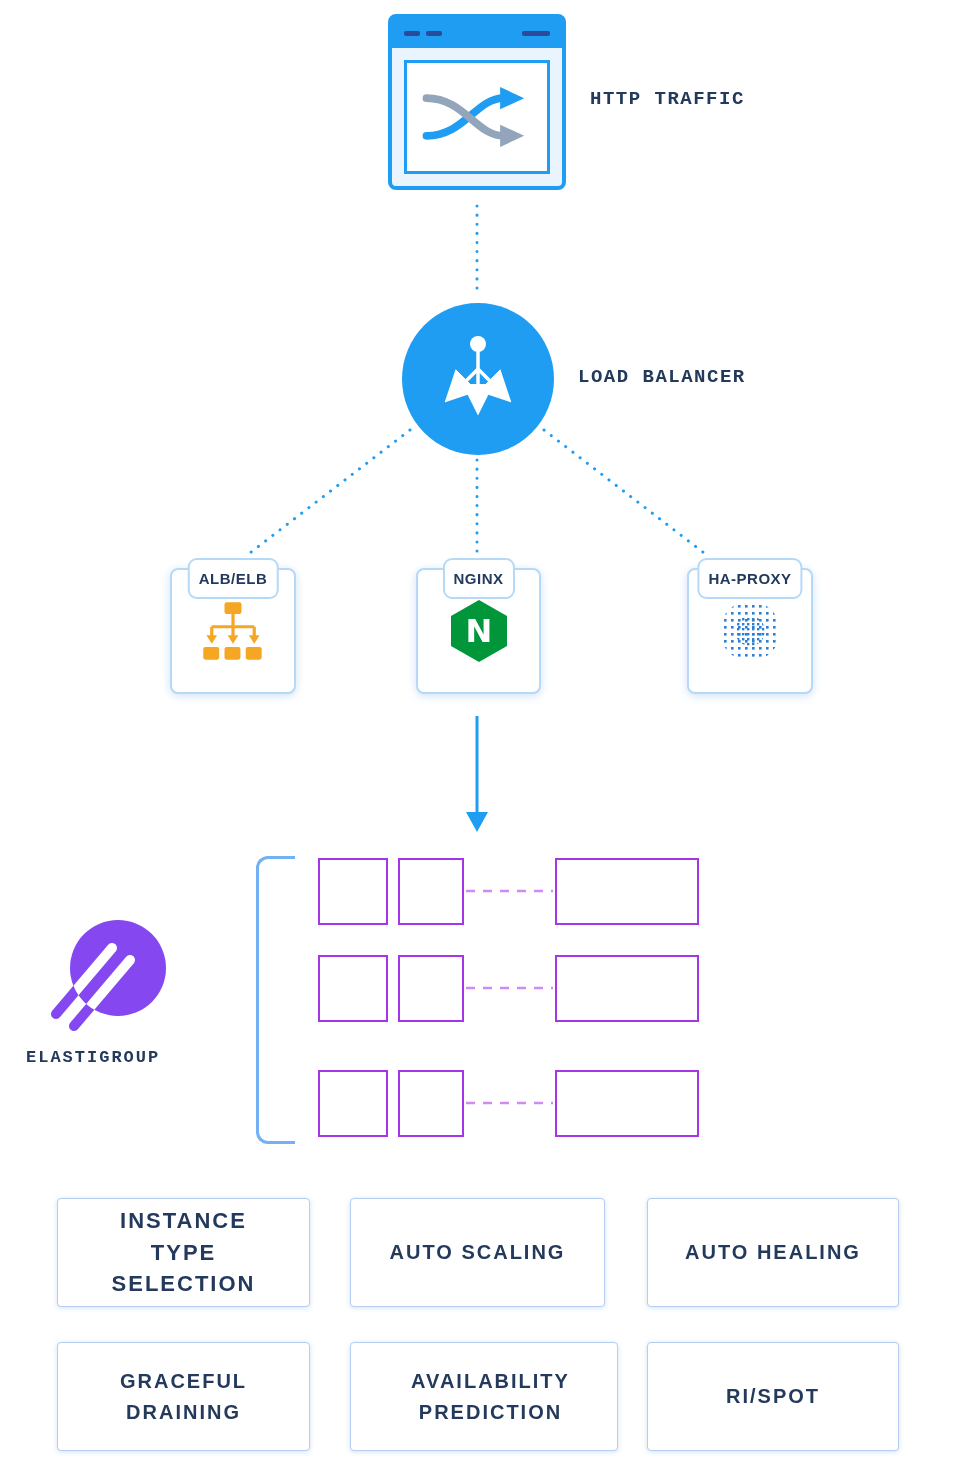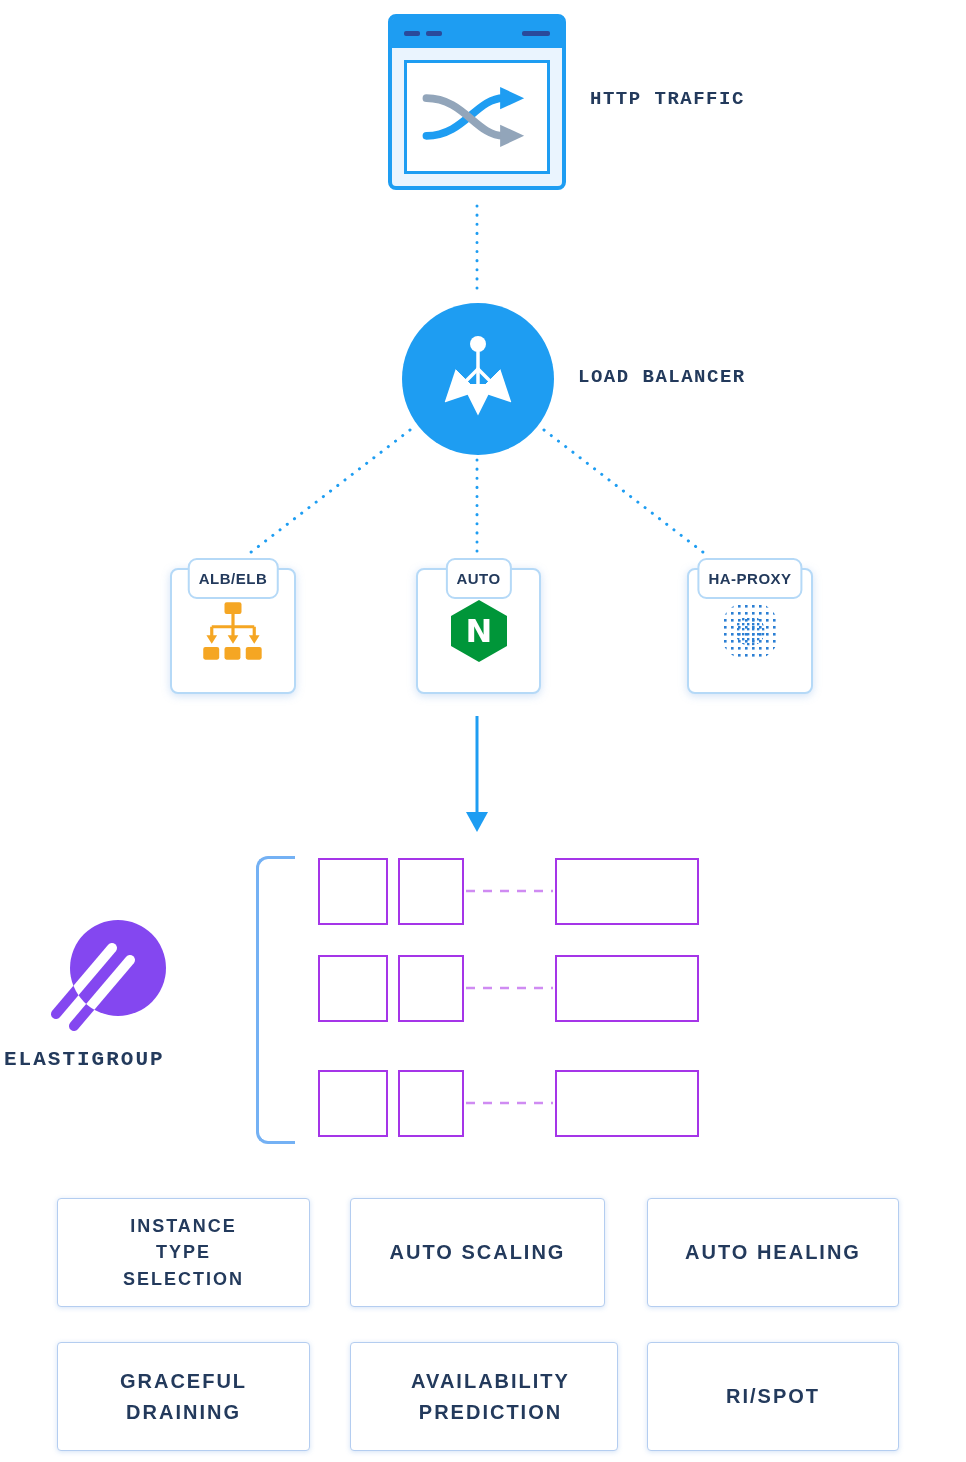--- a/index.html
+++ b/index.html
@@ -136,21 +136,21 @@
       <polygon points="7,34 17,34 12,42" fill="#f5a623"></polygon>
       <polygon points="27,34 37,34 32,42" fill="#f5a623"></polygon>
       <polygon points="47,34 57,34 52,42" fill="#f5a623"></polygon>
       <rect x="4" y="45" width="15" height="12" rx="2" fill="#f5a623"></rect>
       <rect x="24" y="45" width="15" height="12" rx="2" fill="#f5a623"></rect>
       <rect x="44" y="45" width="15" height="12" rx="2" fill="#f5a623"></rect>
     </svg>
   </div>
 
   <div class="abs bal-box" style="left:416px;top:568px;width:121px;">
-    <div class="bal-chip">AUTO</div>
+    <div class="bal-chip">NGINX</div>
     <svg width="64" height="66" viewBox="0 0 64 66">
       <polygon points="32,2 60,18 60,48 32,64 4,48 4,18" fill="#009639"></polygon>
       <text x="32" y="44" font-size="32" font-weight="bold" fill="#ffffff" text-anchor="middle" font-family="DejaVu Sans, sans-serif">N</text>
     </svg>
   </div>
 
   <div class="abs bal-box" style="left:687px;top:568px;">
     <div class="bal-chip">HA-PROXY</div>
     <svg width="68" height="68" viewBox="0 0 68 68">
       <defs>
@@ -187,24 +187,24 @@
         </clipPath>
     </defs>
     <line x1="16" y1="108" x2="72" y2="42" stroke="#8447f0" stroke-width="10" stroke-linecap="round"></line>
     <line x1="34" y1="120" x2="90" y2="54" stroke="#8447f0" stroke-width="10" stroke-linecap="round"></line>
     <circle cx="78" cy="62" r="48" fill="#8447f0"></circle>
     <g clip-path="url(#logoClip)">
       <line x1="16" y1="108" x2="72" y2="42" stroke="#ffffff" stroke-width="10" stroke-linecap="round"></line>
       <line x1="34" y1="120" x2="90" y2="54" stroke="#ffffff" stroke-width="10" stroke-linecap="round"></line>
     </g>
   </svg>
-  <div class="abs label" style="left:4px;top:1048px;font-size:21px;letter-spacing:2px;">ELASTIGROUP</div>
+  <div class="abs label" style="left:26px;top:1048px;font-size:17px;letter-spacing:2px;">ELASTIGROUP</div>
 
   <div class="abs feature" style="left:57px;top:1198px;width:251px;height:107px;">
-    <span class="feature-label" style="font-size:18px;line-height:1.45;">INSTANCE
+    <span class="feature-label" style="font-size:22px;line-height:1.45;">INSTANCE
 TYPE
 SELECTION</span>
   </div>
   <div class="abs feature" style="left:647px;top:1198px;width:250px;height:107px;">
     <span class="feature-label">AUTO HEALING</span>
   </div>
   <div class="abs feature" style="left:350px;top:1198px;width:253px;height:107px;">
     <span class="feature-label">AUTO SCALING</span>
   </div>
   <div class="abs feature" style="left:57px;top:1342px;width:251px;height:107px;">

